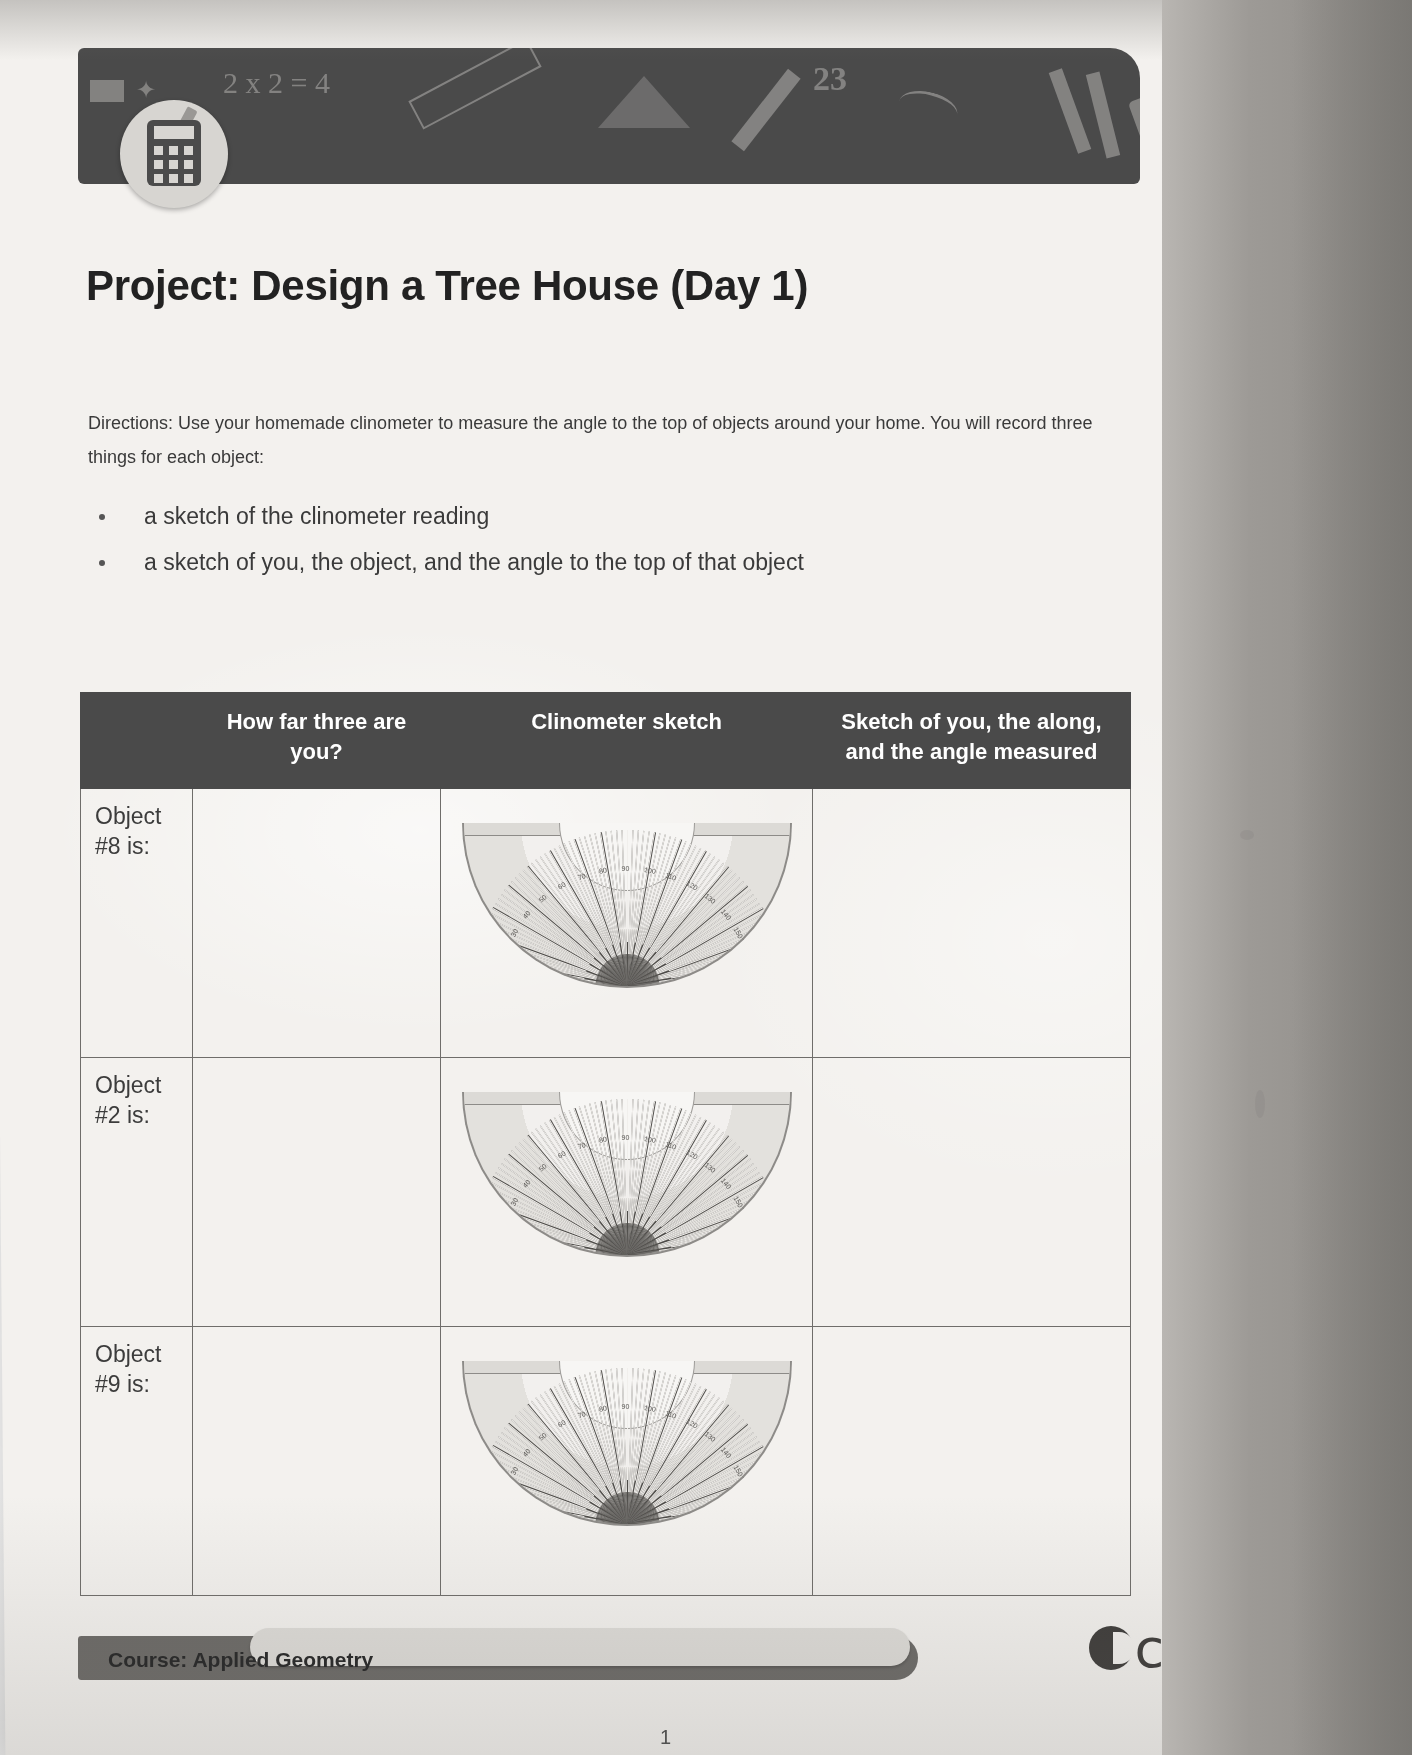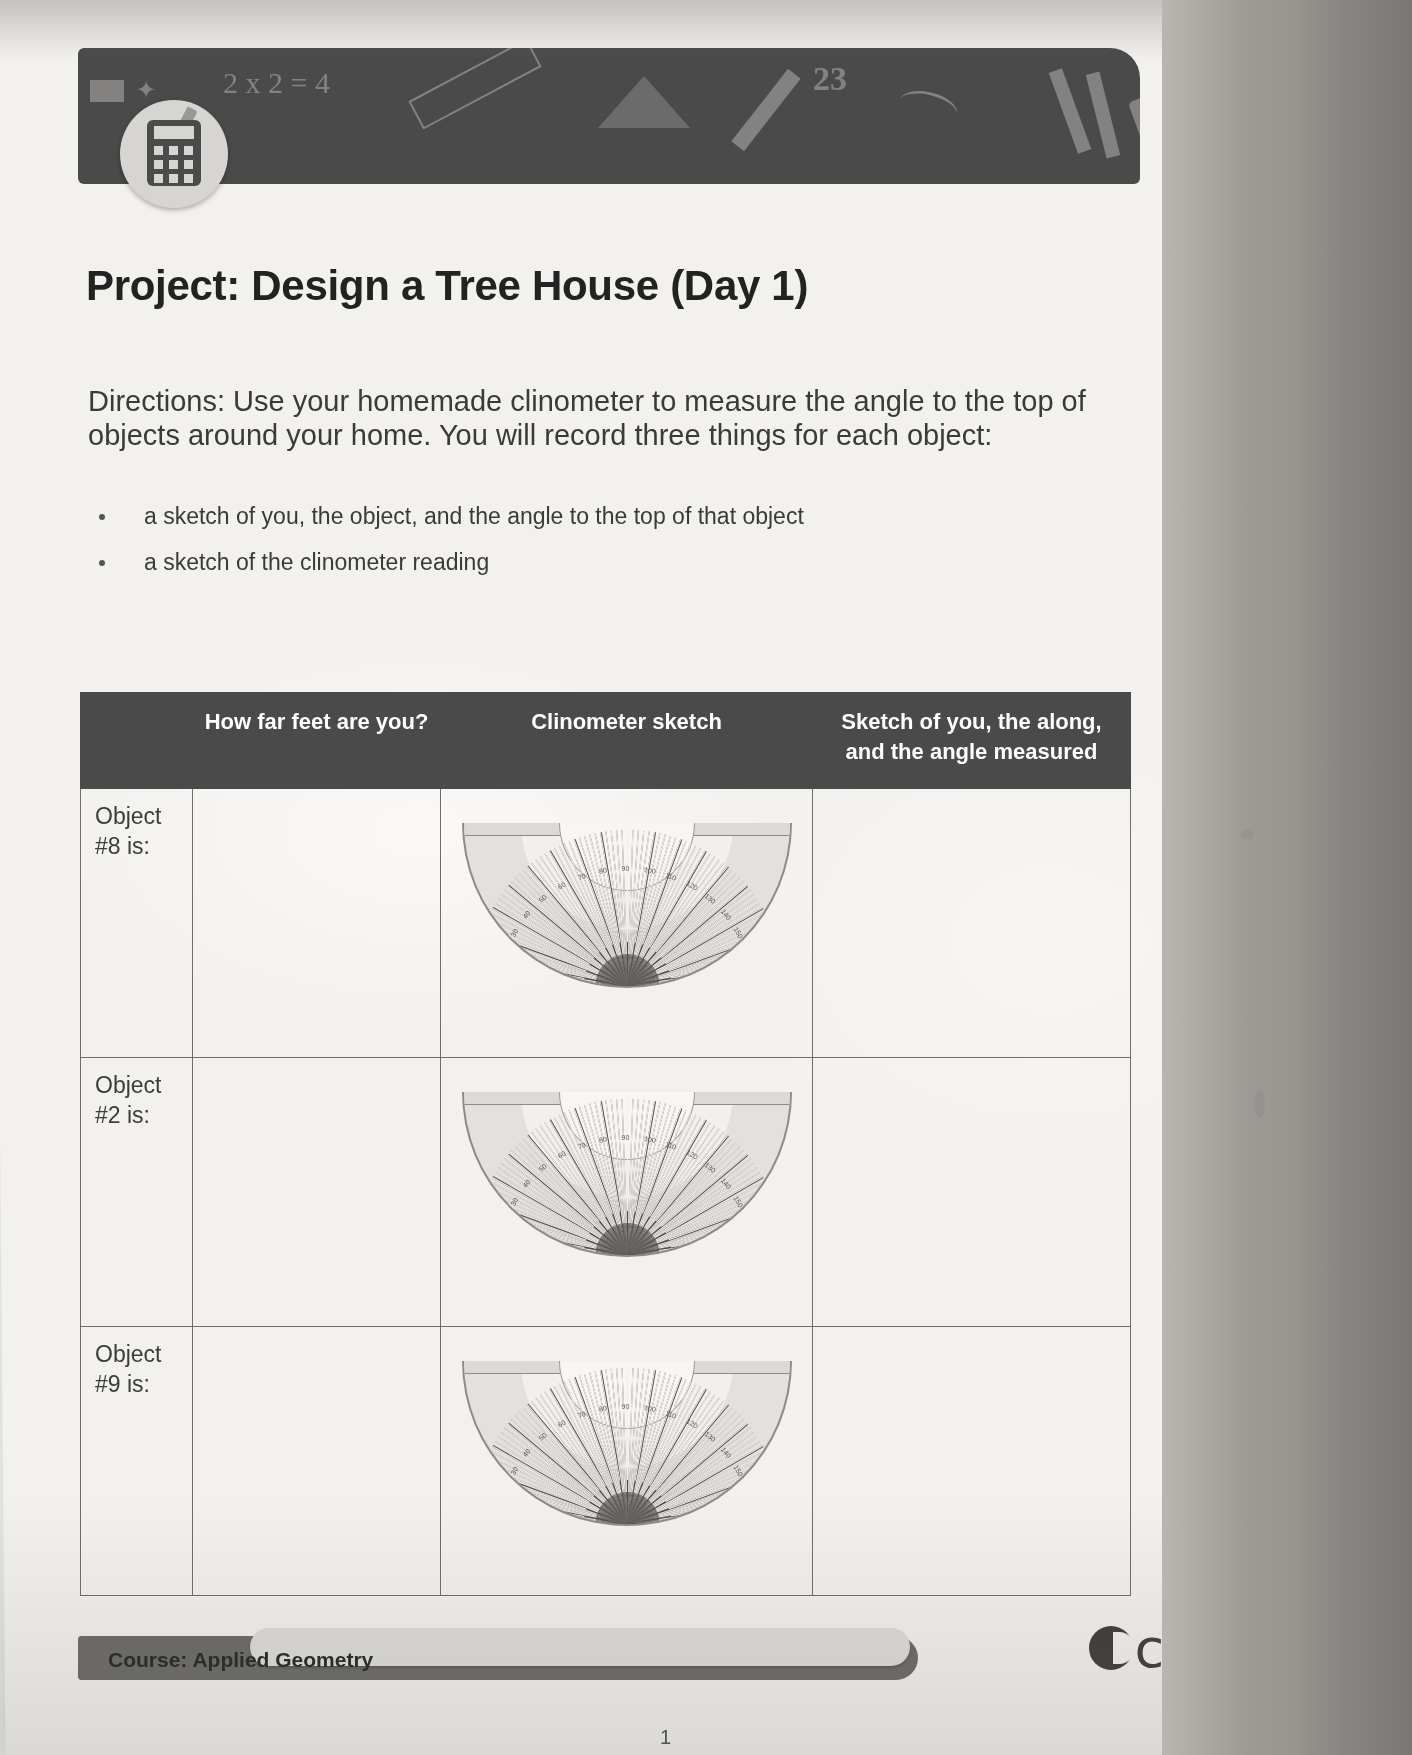--- a/index.html
+++ b/index.html
@@ -162,23 +162,23 @@
     left: 86px;
     top: 262px;
     font-size: 42px;
     font-weight: bold;
     color: #222;
     letter-spacing: -0.3px;
   }
   #directions {
     position: absolute;
     left: 88px;
-    top: 384px;
+    top: 406px;
     width: 1040px;
-    font-size: 29px;
+    font-size: 18px;
     line-height: 34px;
     color: #3a3a3a;
   }
   ul.bullets {
     position: absolute;
     left: 88px;
     top: 498px;
     width: 1060px;
     margin: 0;
     padding: 0;
@@ -416,35 +416,35 @@
       <div class="k" style="left:37px;top:40px;"></div>
       <div class="k" style="left:7px;top:54px;"></div>
       <div class="k" style="left:22px;top:54px;"></div>
       <div class="k" style="left:37px;top:54px;"></div>
     </div>
   </div>
 
   <div id="title">Project: Design a Tree House (Day 1)</div>
   <div id="directions">Directions: Use your homemade clinometer to measure the angle to the top of objects around your home. You will record three things for each object:</div>
   <ul class="bullets">
+    <li>a sketch of the clinometer reading</li>
     <li>a sketch of you, the object, and the angle to the top of that object</li>
-    <li>a sketch of the clinometer reading</li>
   </ul>
 
   <table id="tbl">
     <colgroup>
       <col class="col-0">
         <col class="col-1">
         <col class="col-2">
         <col class="col-3">
     </colgroup>
     <thead>
       <tr>
         <th></th>
-        <th>How far feet are you?</th>
+        <th>How far three are you?</th>
         <th>Clinometer sketch</th>
         <th>Sketch of you, the along, and the angle measured</th>
       </tr>
     </thead>
     <tbody>
       <tr>
         <td>Object #8 is:</td>
         <td></td>
         <td>
           <div class="prot-wrap">

